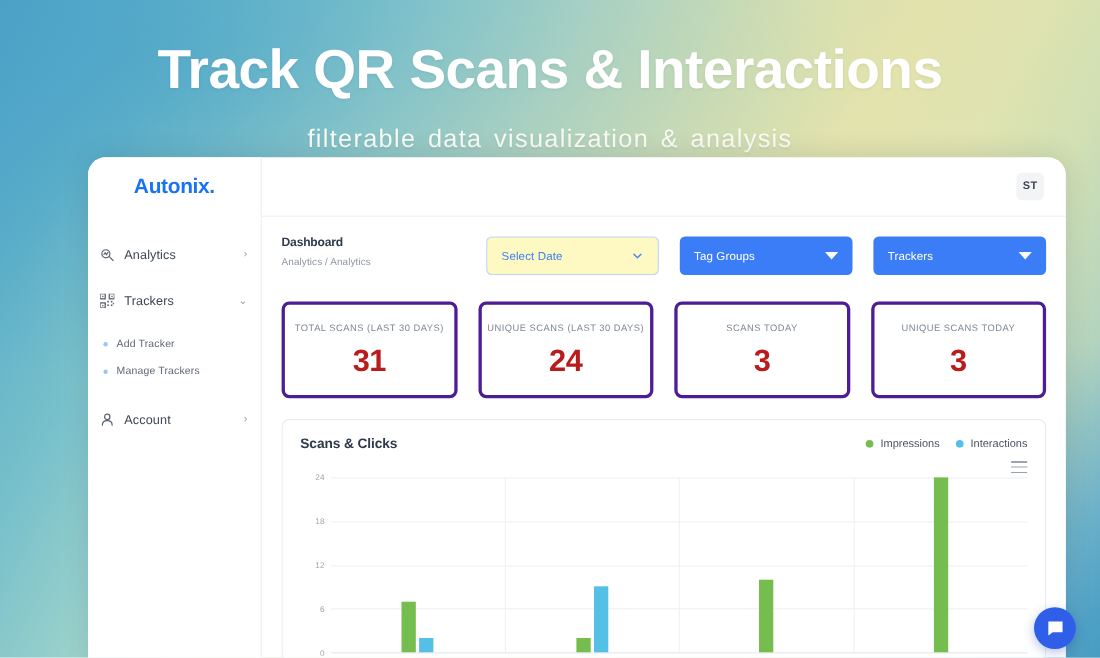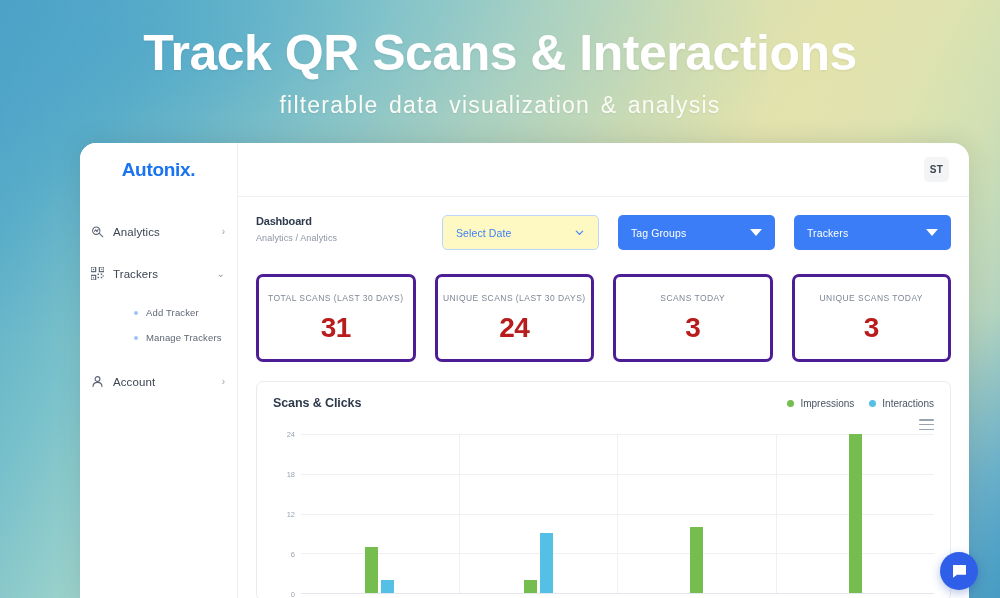--- a/index.html
+++ b/index.html
@@ -36,32 +36,32 @@
     content:"";
     position:absolute; inset:0;
     background:
       radial-gradient(120% 90% at 12% 8%, rgba(70,160,200,.55) 0%, rgba(70,160,200,0) 55%),
       radial-gradient(110% 80% at 96% 96%, rgba(60,150,195,.5) 0%, rgba(60,150,195,0) 55%),
       radial-gradient(90% 70% at 60% 45%, rgba(231,231,176,.45) 0%, rgba(231,231,176,0) 65%);
     pointer-events:none;
   }
 
   
-  .hero { position: absolute; top: 0; left: 0; width: 1000px; text-align: center; z-index: 3; }
+  .hero { position: absolute; top: 10px; left: 0; width: 1000px; text-align: center; z-index: 3; }
   .hero-title {
     margin-top: 28px;
     font-size: 50px;
     font-weight: bold;
     color: #ffffff;
     letter-spacing: -0.5px;
     line-height: 1.0;
     text-shadow: 0 1px 3px rgba(0,0,0,.07);
   }
   .hero-sub {
-    margin-top: 14px;
+    margin-top: 25px;
     font-size: 23px;
     color: #fbfbf6;
     letter-spacing: 1.2px;
     word-spacing: 3px;
     text-shadow: 0 1px 2px rgba(0,0,0,.06);
   }
 
   
   .app-window {
     position: absolute;
@@ -106,21 +106,20 @@
   }
   .nav-icon svg { display: block; }
   .nav-label { font-size: 11.5px; color: #3d4654; flex: 1; letter-spacing: .1px; }
   .nav-caret { font-size: 10px; color: #9aa3b0; line-height: 1; }
   .nav-gap { height: 13px; }
   .sub-item {
     display: flex; align-items: center;
     height: 25px;
     padding-left: 14px;
     cursor: pointer;
-    margin-left: 40px;
   }
   .sub-dot {
     width: 4px; height: 4px; border-radius: 50%;
     background: #9cc4f5;
     margin-right: 8px; flex: 0 0 4px;
   }
   .sub-label { font-size: 9.5px; color: #5f6775; letter-spacing: .15px; }
 
   
   .main { flex: 1; display: flex; flex-direction: column; min-width: 0; }

